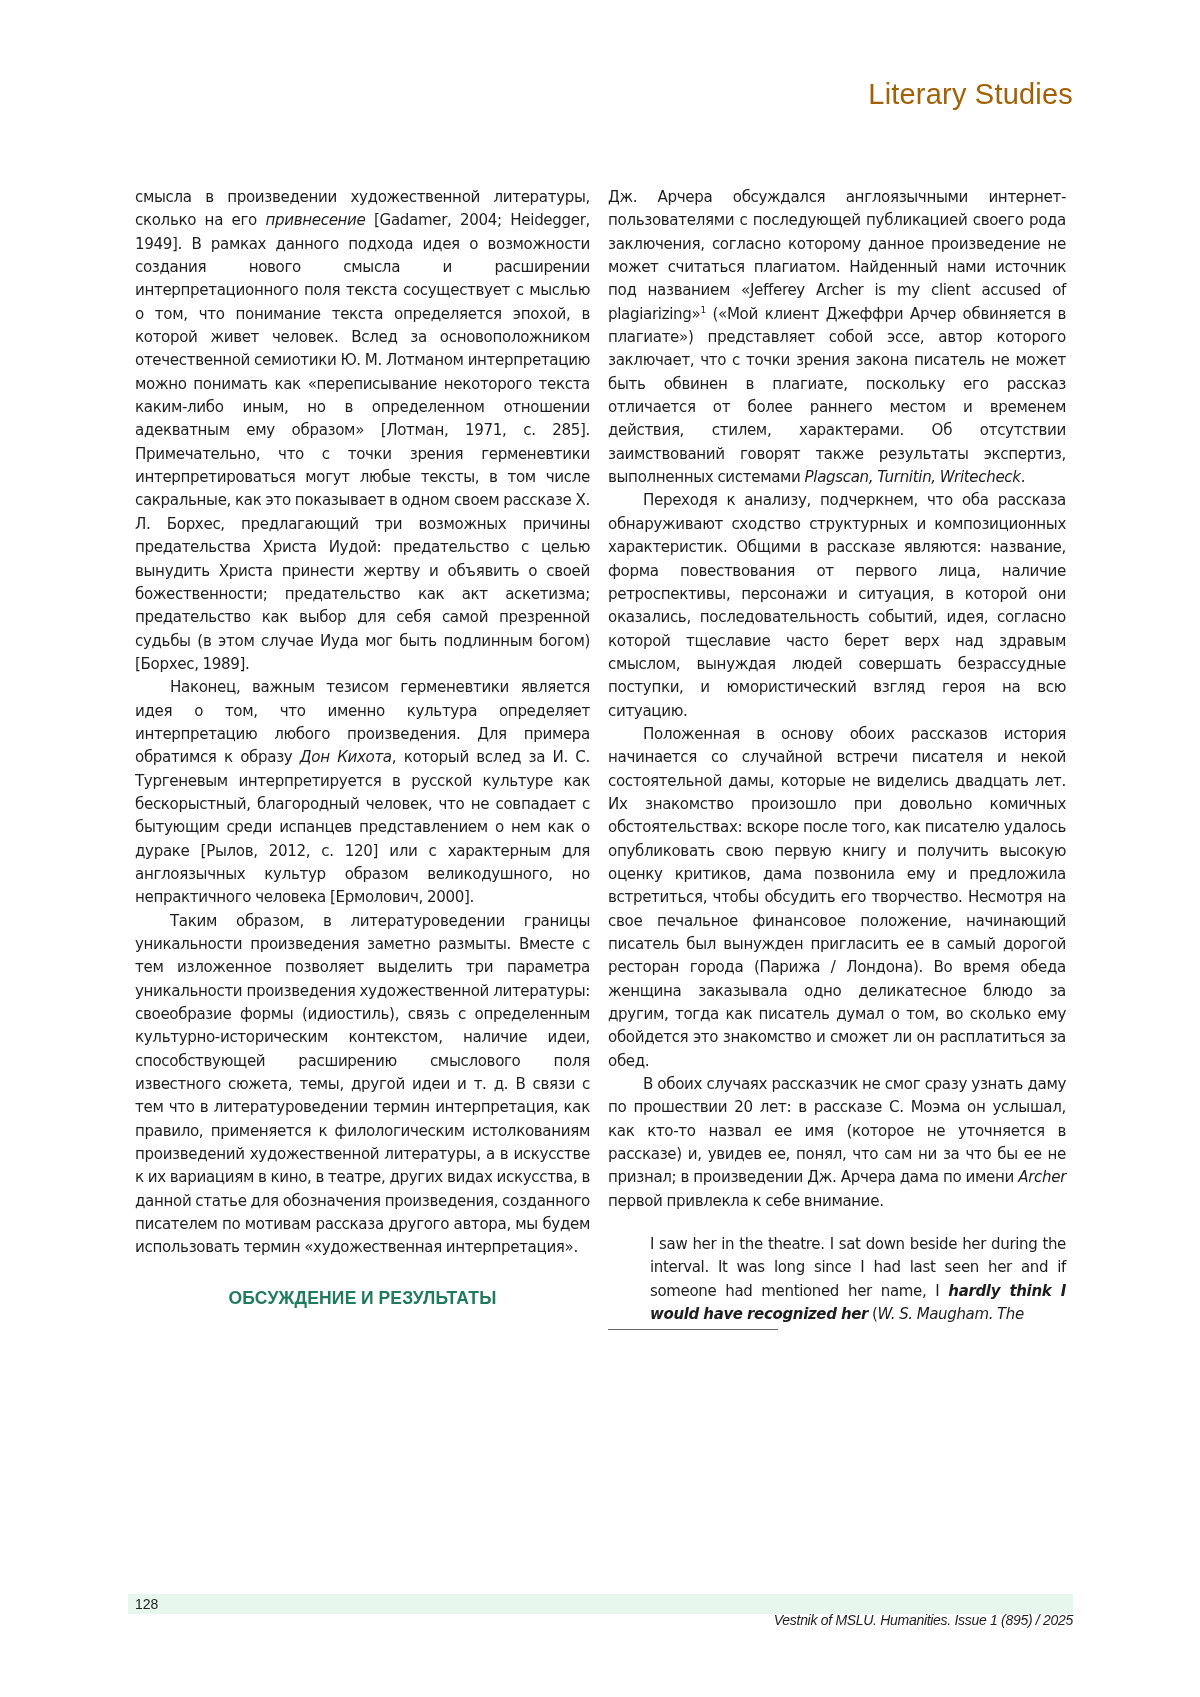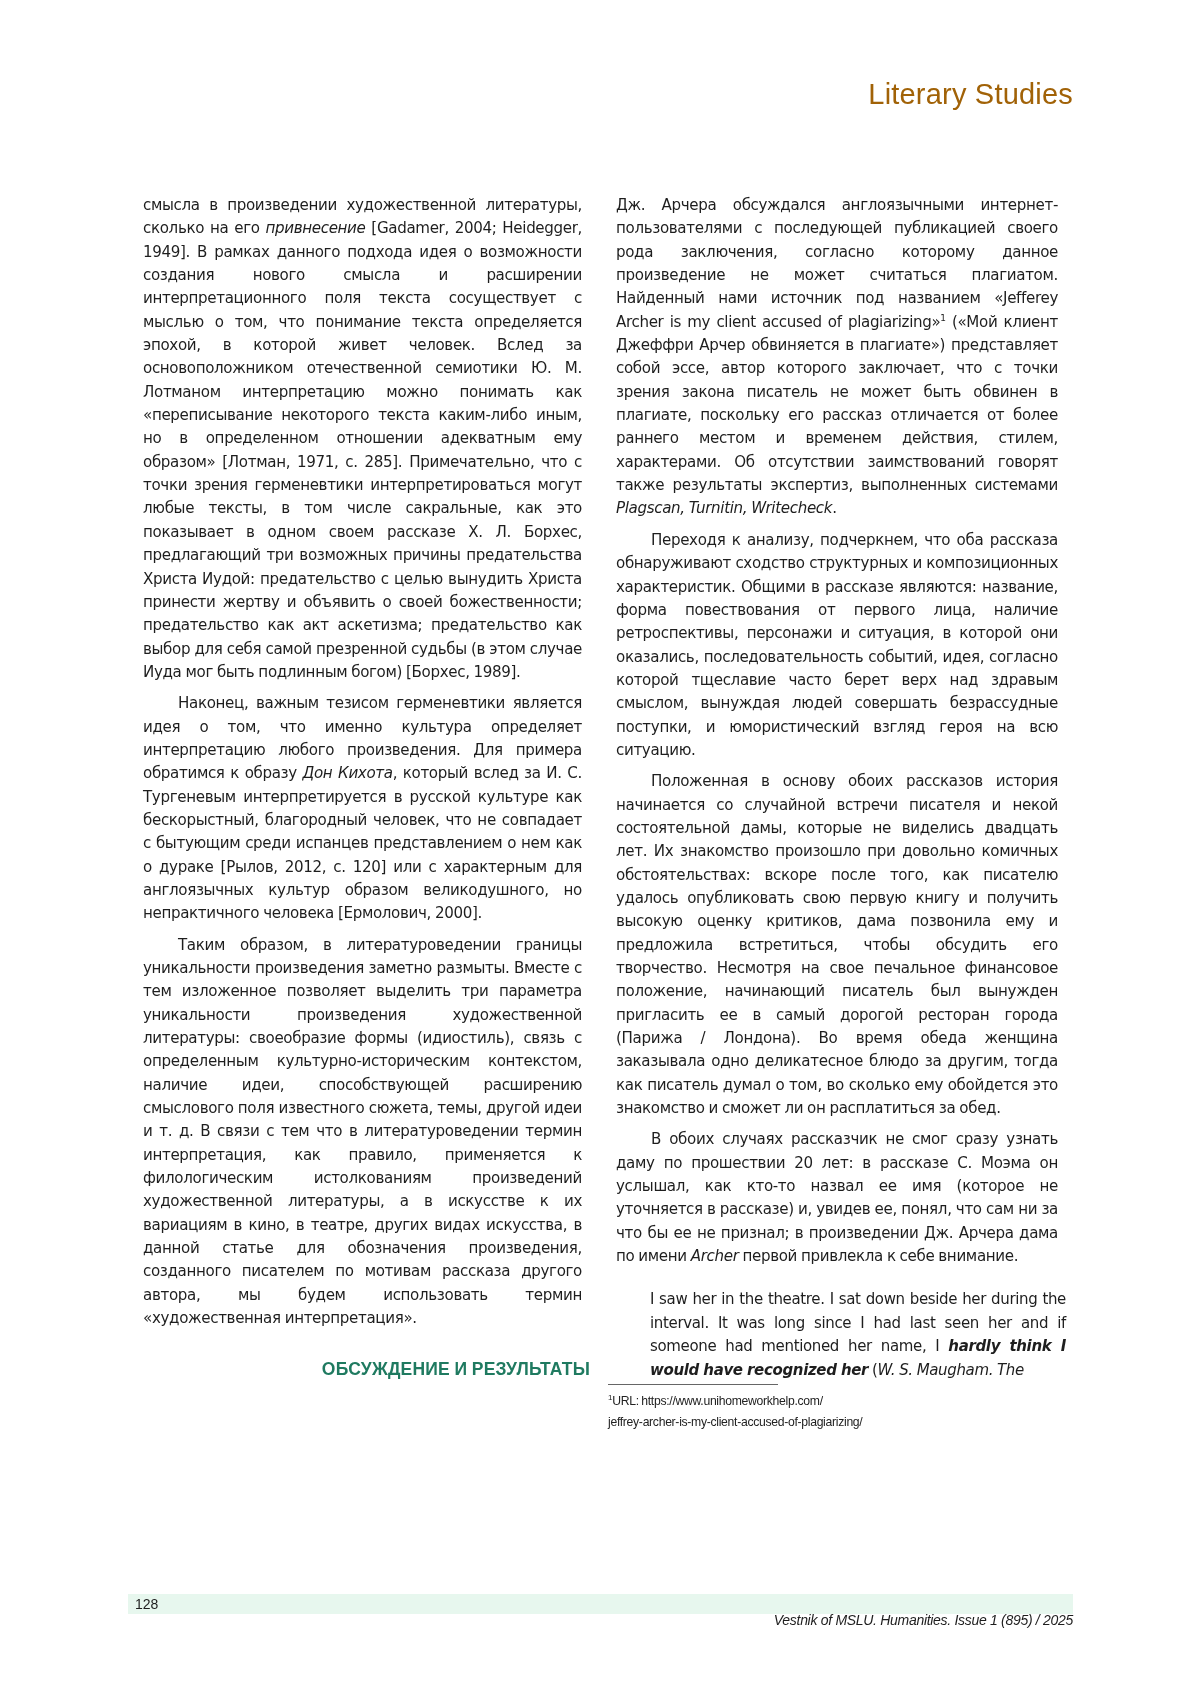--- a/index.html
+++ b/index.html
@@ -1,23 +1,23 @@
 <!DOCTYPE html>
 <html><head>
 <meta charset="utf-8">
 <style>
   html, body { margin: 0; padding: 0; background: #ffffff; }
   body { width: 1200px; height: 1697px; position: relative; overflow: hidden; font-family: "DejaVu Sans", sans-serif; color: #1e1e1e; }
   .header-title { position: absolute; top: 78px; right: 127px; font-family: "Liberation Sans", sans-serif; font-size: 29px; color: #a16207; letter-spacing: 0.2px; }
   .col { position: absolute; top: 186px; width: 455px; font-family: "DejaVu Sans", sans-serif; font-size: 15.1px; line-height: 23.35px; text-align: justify; hyphens: manual; letter-spacing: -0.35px; word-spacing: -0.5px; }
   .col.left { left: 135px; }
   .col.right { left: 608px; width: 458px; }
-  .col p { margin: 8px; }
+  .col p { margin: 0; }
   .col p.indent { text-indent: 35px; }
-  .heading { color: #1f7a60; font-family: "Liberation Sans", sans-serif; font-weight: bold; font-size: 17.5px; margin: 27px 0 26px 0 !important; letter-spacing: 0.2px; text-align: right; }
+  .heading { color: #1f7a60; font-family: "Liberation Sans", sans-serif; font-weight: bold; font-size: 17.5px; margin: 27px 0 26px 0 !important; letter-spacing: 0.2px; text-align: center; }
   .quote { margin: 20px 0 0 42px !important; font-size: 15px; line-height: 23.35px; }
   .quote b i { font-weight: bold; }
   .fn-rule { width: 170px; border-top: 1px solid #666; margin: 2px 0 6px 0; }
   .footnote { font-family: "Liberation Sans", sans-serif; font-size: 12.2px; line-height: 21px; letter-spacing: -0.3px; text-align: left; color: #222; }
   .footnote sup { font-size: 8px; }
   .footer { position: absolute; left: 128px; top: 1594px; width: 945px; height: 20px; background: #e7f7ee; font-family: "Liberation Sans", sans-serif; font-size: 14px; line-height: 20px; text-align: right; }
   .footer .page-num { position: absolute; left: 7px; top: 0; font-weight: 500; }
   .footer .journal { position: absolute; right: 0; top: 16px; font-style: italic; letter-spacing: -0.3px; }
   sup { font-size: 9px; line-height: 0; }
 </style>
@@ -33,22 +33,18 @@
   <p class="heading">ОБСУЖДЕНИЕ И РЕЗУЛЬТАТЫ</p>
 </div>
 
 <div class="col right">
   <p><span>Дж. Арчера обсуждался англоязычными интернет-пользователями с последующей публикацией своего рода заключения, согласно которому данное произведение не может считаться плагиатом. Найденный нами источник под названием «Jefferey Archer is my client accused of plagiarizing»</span><sup>1</sup><span> («Мой клиент Джеффри Арчер обвиняется в плагиате») представляет собой эссе, автор которого заключает, что с точки зрения за­кона писатель не может быть обвинен в плагиате, поскольку его рассказ отличается от более раннего местом и временем действия, стилем, характера­ми. Об отсутствии заимствований говорят также результаты экспертиз, выполненных системами </span><i>Plagscan, Turnitin, Writecheck</i><span>.</span></p>
   <p class="indent">Переходя к анализу, подчеркнем, что оба рас­сказа обнаруживают сходство структурных и ком­позиционных характеристик. Общими в рассказе являются: название, форма повествования от пер­вого лица, наличие ретроспективы, персонажи и ситуация, в которой они оказались, последователь­ность событий, идея, согласно которой тщеславие часто берет верх над здравым смыслом, вынуждая людей совершать безрассудные поступки, и юмо­ристический взгляд героя на всю ситуацию.</p>
   <p class="indent">Положенная в основу обоих рассказов исто­рия начинается со случайной встречи писателя и некой состоятельной дамы, которые не виделись двадцать лет. Их знакомство произошло при до­вольно комичных обстоятельствах: вскоре после того, как писателю удалось опубликовать свою первую книгу и получить высокую оценку кри­тиков, дама позвонила ему и предложила встре­титься, чтобы обсудить его творчество. Несмотря на свое печальное финансовое положение, на­чинающий писатель был вынужден пригласить ее в самый дорогой ресторан города (Парижа / Лон­дона). Во время обеда женщина заказывала одно деликатесное блюдо за другим, тогда как писатель думал о том, во сколько ему обойдется это знаком­ство и сможет ли он расплатиться за обед.</p>
   <p class="indent"><span>В обоих случаях рассказчик не смог сразу уз­нать даму по прошествии 20 лет: в рассказе С. Моэ­ма он услышал, как кто-то назвал ее имя (которое не уточняется в рассказе) и, увидев ее, понял, что сам ни за что бы ее не признал; в произведении Дж. Арчера дама по имени </span><i>Archer</i><span> первой привлек­ла к себе внимание.</span></p>
   <p class="quote"><span>I saw her in the theatre. I sat down beside her during the interval. It was long since I had last seen her and if someone had mentioned her name, I </span><b><i>hardly think I would have recognized her</i></b><span> (</span><i>W. S. Maugham. The</i></p>
   <div class="fn-rule"></div>
-  <div class="footnote">
-    <div><sup>1</sup><span>URL: https://www.unihomeworkhelp.com/</span></div>
-    <div>jeffrey-archer-is-my-client-accused-of-plagiarizing/</div>
-  </div>
 </div>
 
 <div class="footer">
   <span class="page-num">128</span>
   <span class="journal">Vestnik of MSLU. Humanities. Issue 1 (895) / 2025</span>
 </div>
 
 </body></html>

